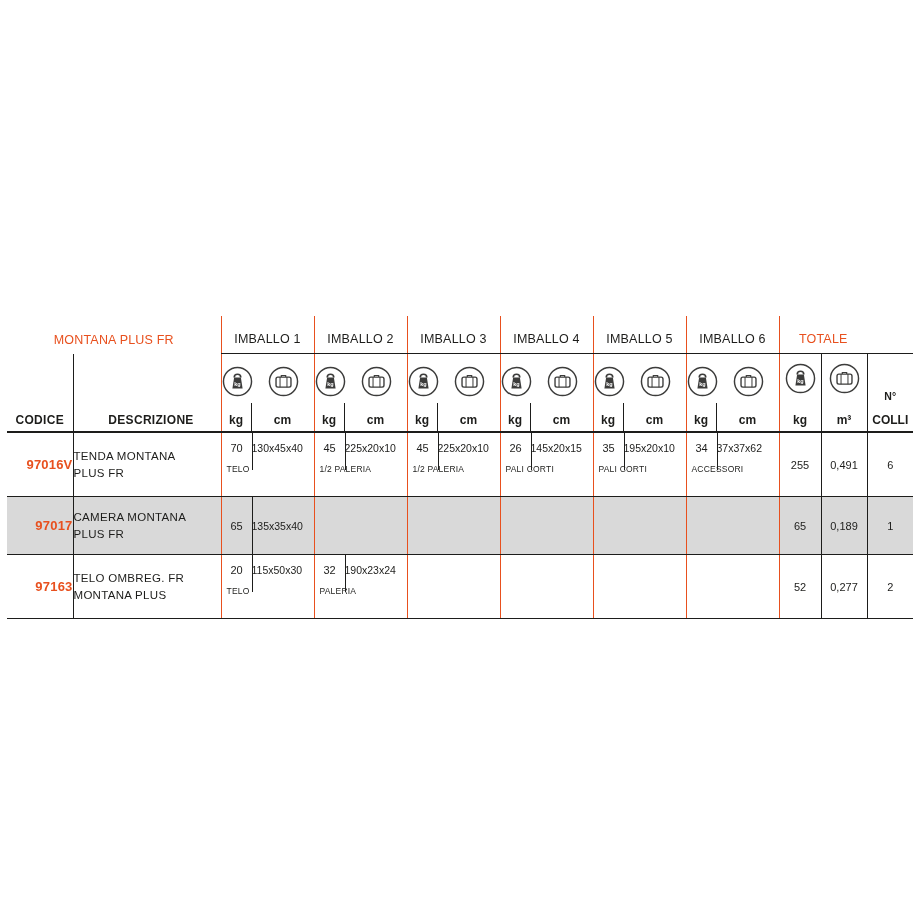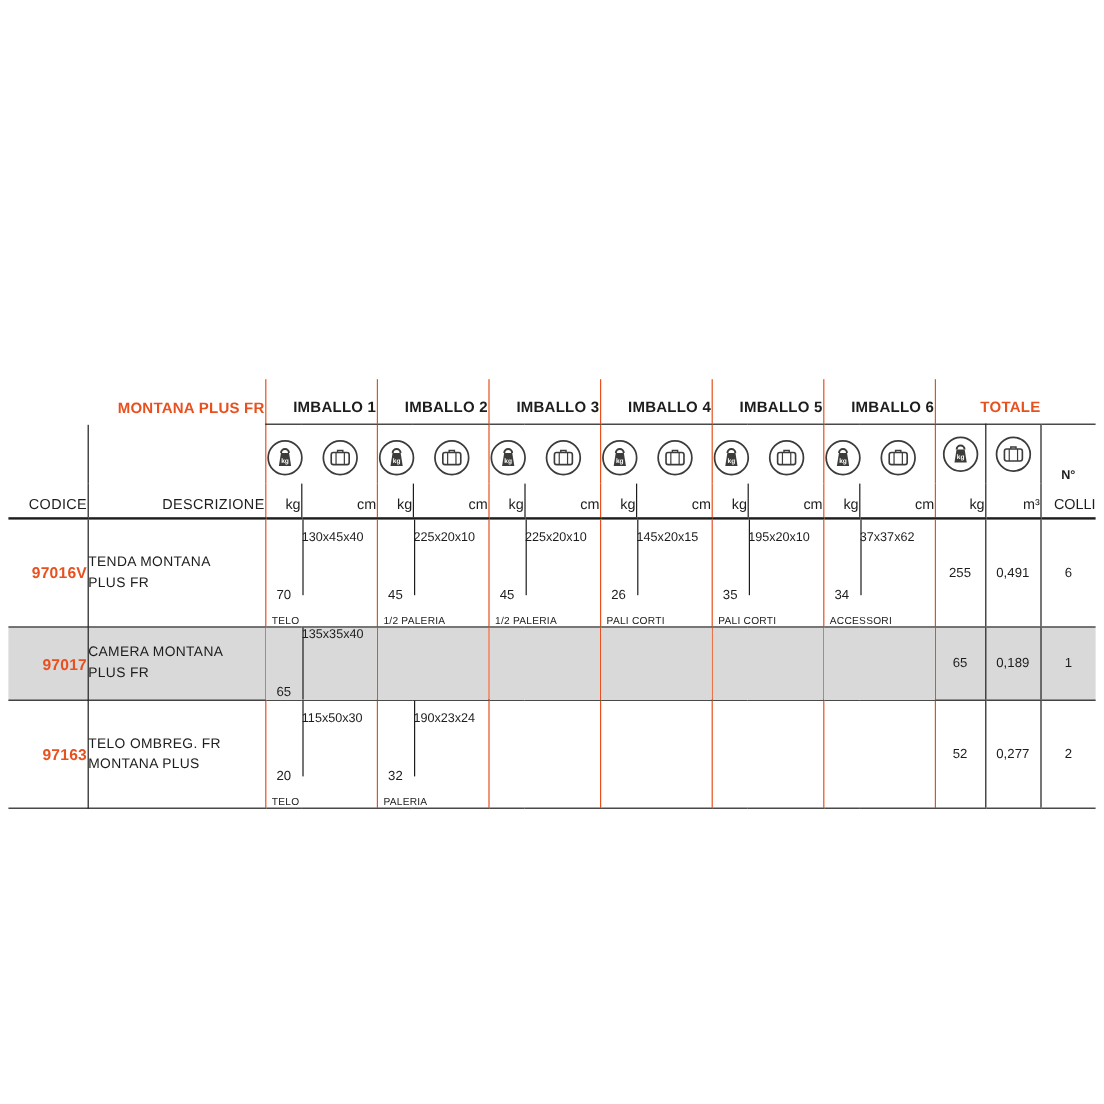--- a/index.html
+++ b/index.html
@@ -12,54 +12,54 @@
 
   table{border-collapse:collapse;table-layout:fixed;margin:316px 0 0 7px;}
   td,th{padding:0;font-weight:normal;vertical-align:middle;}
 
   
   .or-l{border-left:1px solid var(--acc);}
   .bk-l{border-left:1px solid var(--ink);}
   .bk-r{border-right:1px solid var(--ink);}
 
   
-  .r-title th{height:30px;vertical-align:bottom;padding-bottom:7px;font-weight:bold;font-size:12.5px;letter-spacing:.2px;text-align:right;}
+  .r-title th{height:30px;vertical-align:bottom;padding-bottom:7px;font-weight:normal;font-size:12.5px;letter-spacing:.2px;text-align:center;}
   .title{color:var(--acc);font-size:14px;letter-spacing:.4px;}
   .imbt,.tott,.collit{border-bottom:1px solid var(--ink);}
   .tott{color:var(--acc);}
 
   
   .r-icons td{height:48px;}
   .icons{display:flex;padding-top:5px;}
   .icons .iw{flex:0 0 30px;display:flex;justify-content:center;}
   .icons .ib{flex:1;display:flex;justify-content:center;}
   .iconone{text-align:center;}
   .ic{width:31px;height:31px;display:inline-block;vertical-align:middle;}
   .ncell{vertical-align:bottom;text-align:center;font-weight:bold;font-size:10.5px;padding-bottom:1px;}
 
   
   .r-labels td{height:24px;vertical-align:bottom;padding-bottom:4px;border-bottom:2px solid var(--ink);
-    font-weight:normal;font-size:12px;text-align:right;}
+    font-weight:bold;font-size:12px;text-align:center;}
   .desch{text-align:left;padding-left:8px;letter-spacing:.3px;}
   .codh{text-align:center;letter-spacing:.3px;}
   .collih{font-size:10.5px;}
 
   
   .r-data td{border-bottom:1px solid var(--ink);}
   .rd1 td{height:63px;}
   .rd2 td{height:57px;}
   .rd3 td{height:63px;}
   tr.shaded td{background:var(--shade);}
 
   .codv{color:var(--acc);font-weight:bold;font-size:13px;text-align:right;letter-spacing:.2px;}
   .descv{font-size:11.5px;white-space:pre-line;line-height:1.45;letter-spacing:.3px;}
 
   .imb{vertical-align:top;position:relative;}
   .imb .vals{display:flex;padding-top:9px;font-size:11px;}
-  .kgv{flex:0 0 30px;text-align:center;margin-top:48px;}
+  .kgv{flex:0 0 30px;text-align:center;}
   .cmv{flex:1;text-align:left;font-size:10.5px;}
   .imb .sub{font-size:8.5px;padding-left:5px;margin-top:10px;letter-spacing:.2px;}
   .imb.divd::before{content:"";position:absolute;left:30px;top:0;bottom:26px;width:1px;background:var(--ink);}
   .imb.mid{vertical-align:middle;}
   .imb.mid .vals{padding-top:0;}
   .imb.mid.divd::before{bottom:0;}
 
   .totv,.colliv{font-size:11px;text-align:center;}
 </style>
 </head>

